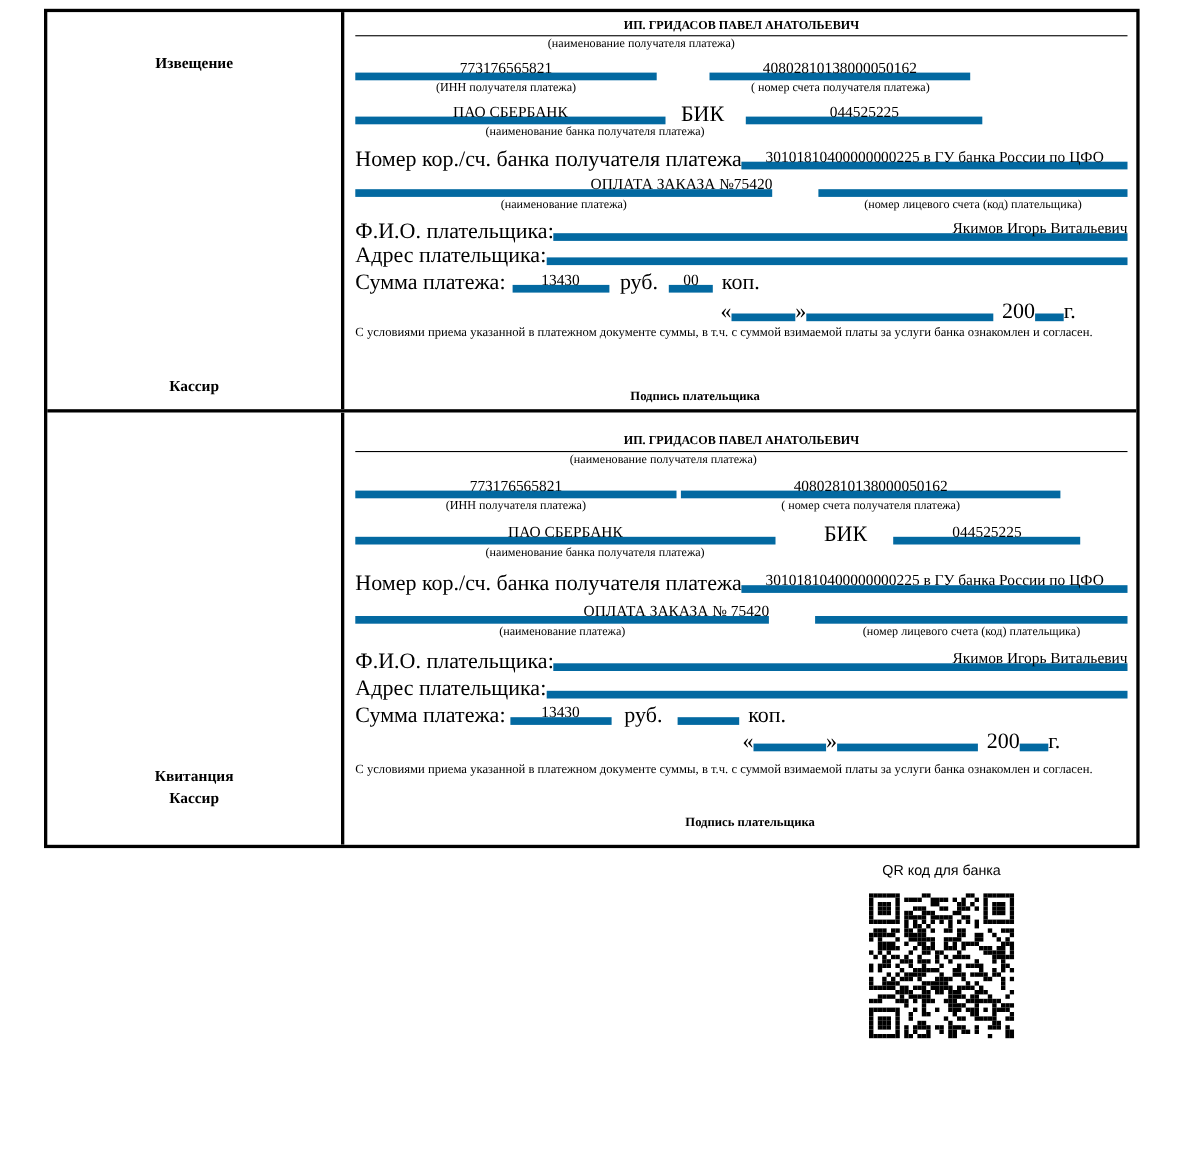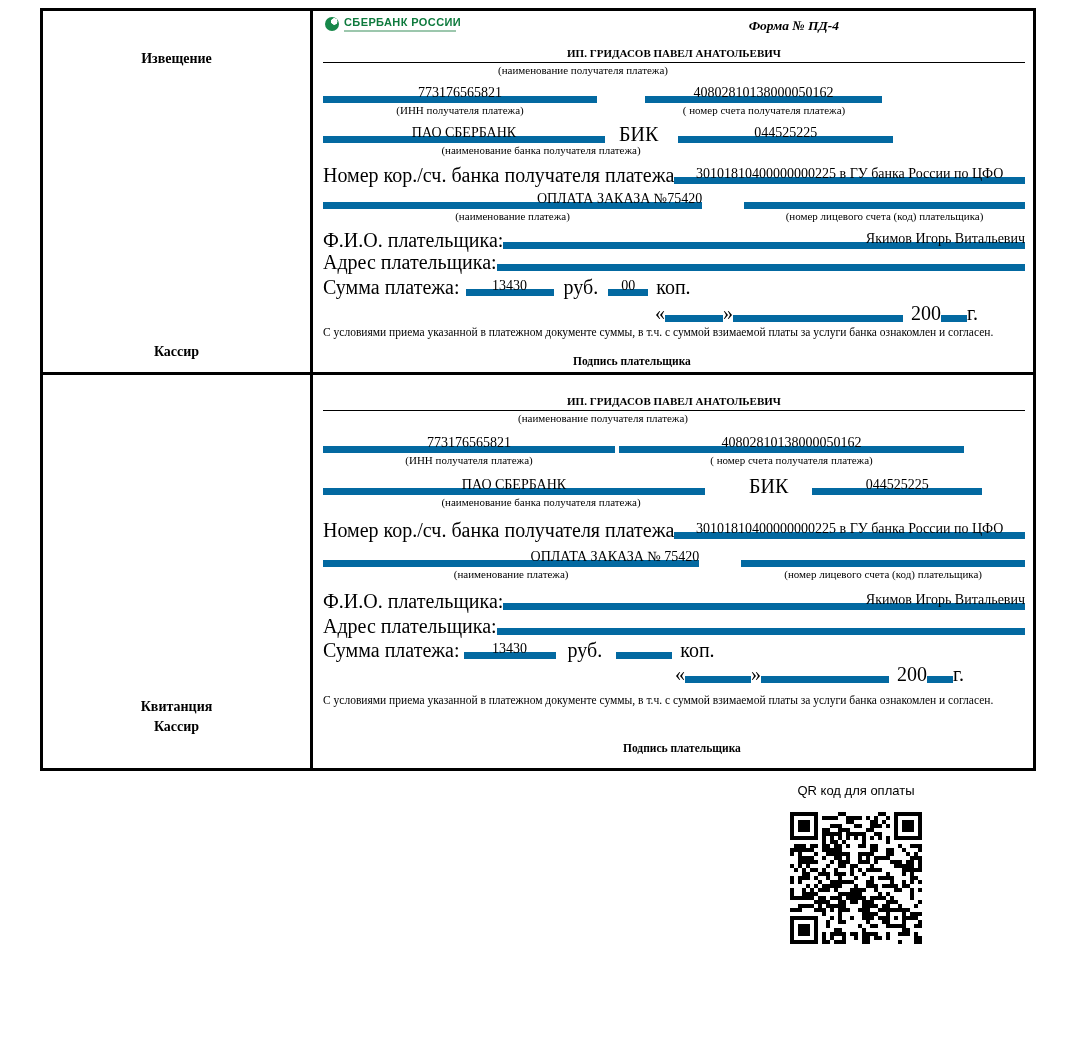--- a/index.html
+++ b/index.html
@@ -54,30 +54,20 @@
 
 <div class="form-box">
 
   <section class="slip s0">
     <div class="side">
       <div class="t t1">Извещение</div>
       <div class="t t2">Кассир</div>
     </div>
     <div class="main">
 
-      <div class="hdr">
-        <div class="logo">
-          <span class="logo-icon"></span>
-          <span class="logo-body">
-            <span class="logo-text">СБЕРБАНК РОССИИ</span>
-            <span class="logo-bar"></span>
-          </span>
-        </div>
-        <div class="formlbl">Форма № ПД-4</div>
-      </div>
 
       <div class="payee">ИП. ГРИДАСОВ ПАВЕЛ АНАТОЛЬЕВИЧ</div>
       <div class="row caprow">
           <span class="cap" style="width:520px">(наименование получателя платежа)</span>
         </div>
 
       <div class="row" style="height:24px">
         <span class="u" style="width:274px">773176565821</span>
         <span class="u" style="width:237px;margin-left:48px">40802810138000050162</span>
       </div>
@@ -220,21 +210,21 @@
 
       <div class="agree">
         <div class="agr-text">С условиями приема указанной в платежном документе суммы, в т.ч. с суммой взимаемой платы за услуги банка ознакомлен и согласен.</div>
         <div class="sig">Подпись плательщика</div>
       </div>
     </div>
   </section>
 </div>
 
 <div class="qr-wrap">
-  <div class="qr-label">QR код для оплаты</div>
+  <div class="qr-label">QR код для банка</div>
   <div class="qr" id="qr-code"><svg width="132" height="132" xmlns="http://www.w3.org/2000/svg" fill="#000">
         <rect x="0" y="0" width="4" height="4"></rect>
         <rect x="4" y="0" width="4" height="4"></rect>
         <rect x="8" y="0" width="4" height="4"></rect>
         <rect x="12" y="0" width="4" height="4"></rect>
         <rect x="16" y="0" width="4" height="4"></rect>
         <rect x="20" y="0" width="4" height="4"></rect>
         <rect x="24" y="0" width="4" height="4"></rect>
         <rect x="48" y="0" width="4" height="4"></rect>
         <rect x="52" y="0" width="4" height="4"></rect>

